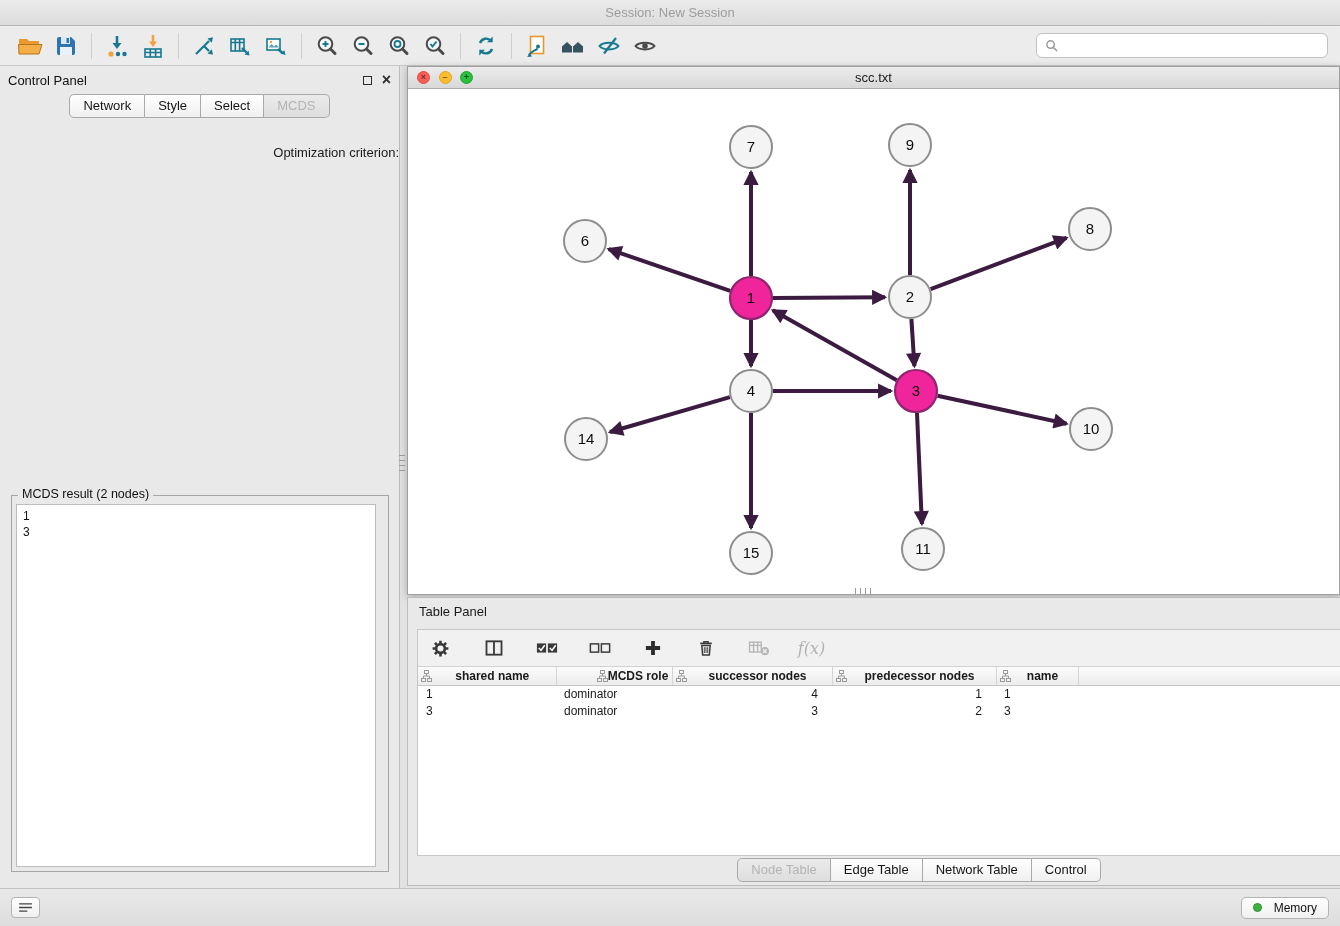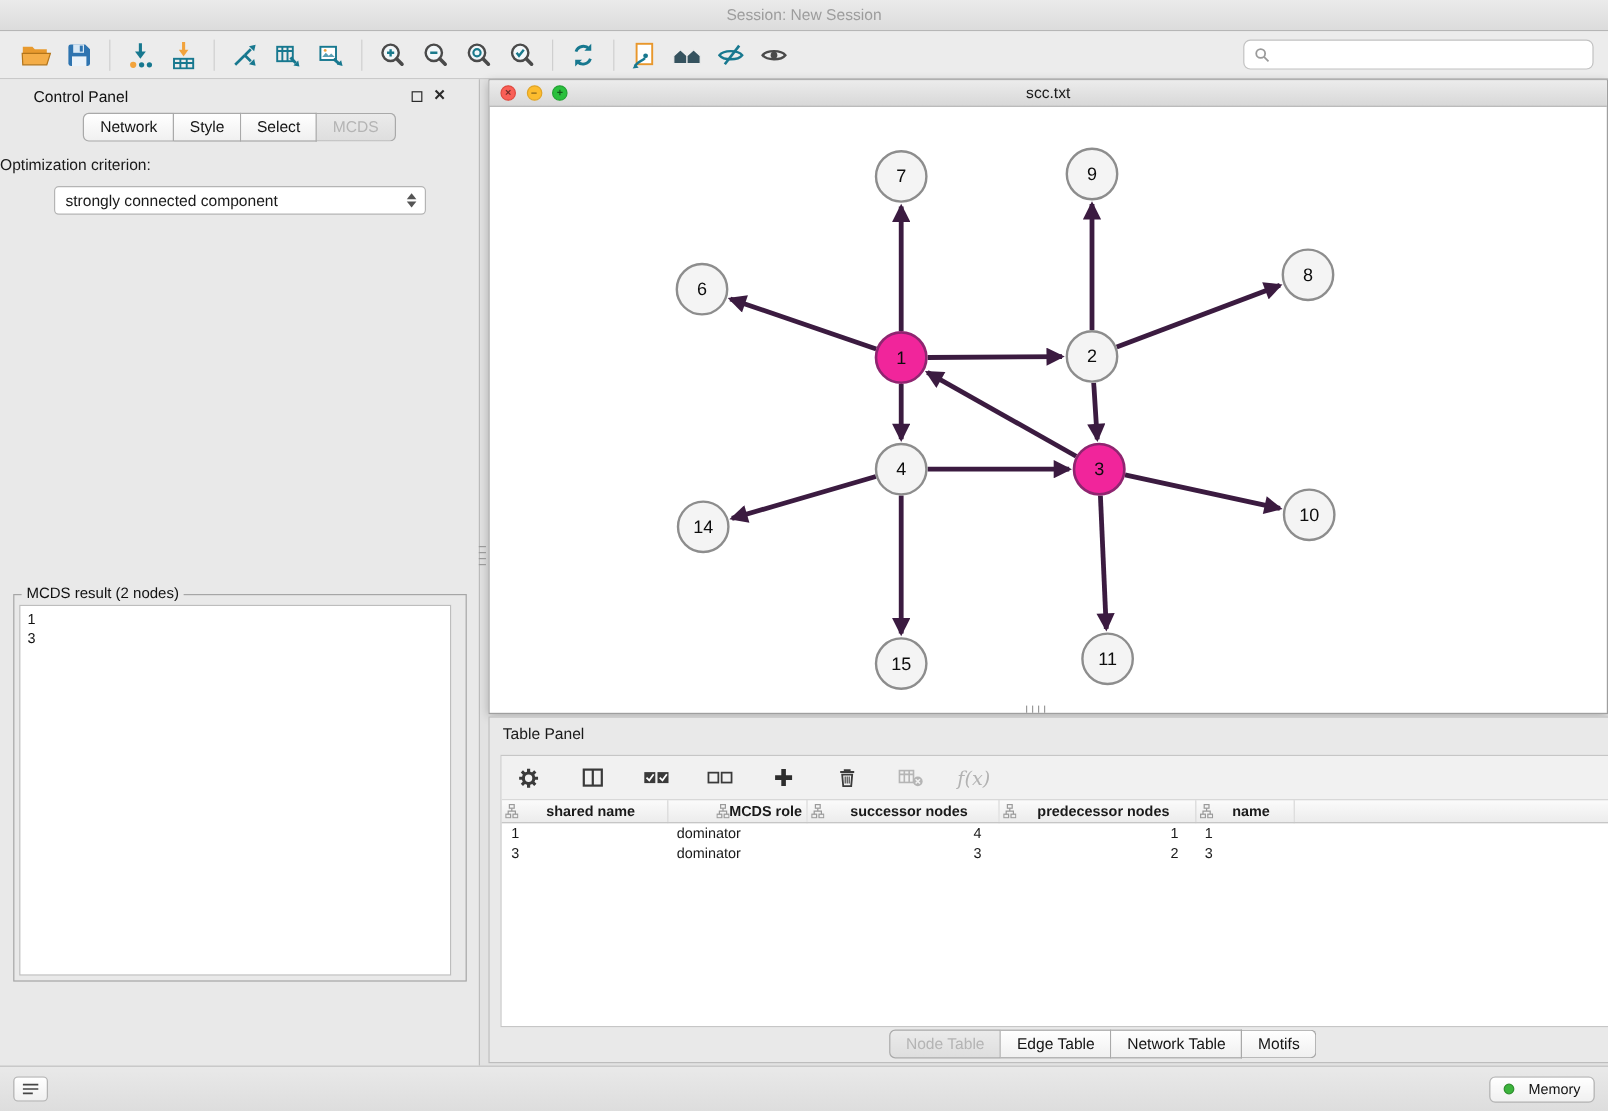--- a/index.html
+++ b/index.html
@@ -10,37 +10,37 @@
 
 .titlebar{position:absolute;left:0;top:0;width:100%;height:26px;background:linear-gradient(#ebebeb,#dcdcdc);border-bottom:1px solid #b6b6b6;display:flex;align-items:center;justify-content:center;font-size:13px;color:#9d9d9d}
 .main-toolbar{position:absolute;left:0;top:26px;width:100%;height:40px;background:#ececec;border-bottom:1px solid #c9c9c9;display:flex;align-items:center;padding:0 12px}
 .tool-btn{background:none;border:none;width:36px;height:32px;display:flex;align-items:center;justify-content:center}
 .tool-sep{width:1px;height:26px;background:#cfcfcf;margin:0 7px}
 .search-box{margin-left:auto;width:292px;height:25px;background:#fff;border:1px solid #c2c2c2;border-radius:6px;display:flex;align-items:center;padding:0 8px;gap:5px}
 .search-box input{border:none;outline:none;flex:1;font-size:12px;background:transparent;color:#333}
 
 
 .control-panel{position:absolute;left:0;top:66px;width:400px;height:822px;background:#e9e9e9;border-right:1px solid #bdbdbd}
-.panel-header{height:28px;display:flex;align-items:center;padding:0 28px;font-size:13px;color:#111}
+.panel-header{height:28px;display:flex;align-items:center;padding:0 8px;font-size:13px;color:#111}
 .win-btns{margin-left:auto;display:flex;align-items:center;gap:10px}
 .float-icon{width:9px;height:9px;border:1.5px solid #2b2b2b;display:inline-block}
 .close-icon{font-size:16px;font-weight:bold;color:#2b2b2b;line-height:1}
 .seg-tabs{display:flex;width:max-content;margin:0 auto}
 .seg-tab{border:1px solid #a9a9a9;border-left:none;background:linear-gradient(#ffffff,#f0f0f0);padding:3px 13px 4px;font-size:13px;color:#151515;white-space:nowrap}
 .seg-tab:first-child{border-left:1px solid #a9a9a9;border-radius:5px 0 0 5px}
 .seg-tab:last-child{border-radius:0 5px 5px 0}
 .seg-tab.active{background:linear-gradient(#ebebeb,#dedede);color:#b4b4b4}
-.opt-label{text-align:left;margin-top:12px;font-size:13px}
+.opt-label{text-align:right;margin-top:27px;font-size:13px}
 .dropdown{margin:10px auto 0;width:310px;height:24px;background:#fff;border:1px solid #b4b4b4;border-radius:4px;display:flex;align-items:center;padding:0 4px 0 9px;font-size:13px}
 .stepper{margin-left:auto;width:14px;display:flex;flex-direction:column;align-items:center;gap:2px}
 .tri-up{width:0;height:0;border-left:4px solid transparent;border-right:4px solid transparent;border-bottom:5px solid #555}
 .tri-down{width:0;height:0;border-left:4px solid transparent;border-right:4px solid transparent;border-top:5px solid #555}
 .btn-row{display:flex;justify-content:center;gap:14px;margin-top:12px}
 .mac-btn{height:23px;padding:0 15px;border:1px solid #b0b0b0;border-radius:5px;background:linear-gradient(#ffffff,#f2f2f2);font-size:13px;color:#111}
-.mcds-fieldset{position:absolute;left:11px;top:429px;width:378px;height:323px;border:1px solid #a6a6a6}
+.mcds-fieldset{position:absolute;left:11px;top:429px;width:378px;height:377px;border:1px solid #a6a6a6}
 .mcds-legend{position:absolute;top:-9px;left:6px;background:#e9e9e9;padding:0 4px;font-size:12.5px;color:#111}
 .mcds-box{position:absolute;left:4px;right:12px;top:8px;bottom:4px;background:#fff;border:1px solid #bdbdbd;font-size:12px;line-height:16px;padding:3px 6px;color:#111}
 
 
 .network-window{position:absolute;left:407px;top:66px;width:933px;height:529px;background:#fff;border:1px solid #9f9f9f;box-shadow:0 2px 8px rgba(0,0,0,.25)}
 .nw-titlebar{height:22px;background:linear-gradient(#ececec,#d8d8d8);border-bottom:1px solid #ababab;display:flex;align-items:center;justify-content:center;font-size:13px;color:#1a1a1a;position:relative}
 .traffic{position:absolute;left:9px;top:4px;display:flex;gap:8.5px}
 .light{width:13px;height:13px;border-radius:50%;display:flex;align-items:center;justify-content:center;font-size:9px;color:rgba(0,0,0,.55);font-weight:bold;line-height:1}
 .light.red{background:#f95f57;border:1px solid #e0493f}
 .light.yellow{background:#fdbc2e;border:1px solid #e0a426}
@@ -232,27 +232,20 @@
       <span class="close-icon">×</span>
     </span>
   </div>
   <div class="seg-tabs" id="cp-tabs">
       <div class="seg-tab">Network</div>
       <div class="seg-tab">Style</div>
       <div class="seg-tab">Select</div>
       <div class="seg-tab active">MCDS</div>
     </div>
   <div class="opt-label">Optimization criterion:</div>
-  <div class="dropdown">
-    <span>strongly connected component</span>
-    <span class="stepper">
-        <span class="tri-up"></span>
-        <span class="tri-down"></span>
-      </span>
-  </div>
   <div class="mcds-fieldset">
     <span class="mcds-legend">MCDS result (2 nodes)</span>
     <div class="mcds-box" id="mcds-lines">
         <div>1</div>
         <div>3</div>
       </div>
   </div>
 </div>
 
 <div class="network-window">
@@ -499,21 +492,21 @@
             <td>3</td>
             <td></td>
           </tr>
         </tbody>
     </table>
   </div>
   <div class="seg-tabs tp-tabs" id="tp-tabs">
       <div class="seg-tab active">Node Table</div>
       <div class="seg-tab">Edge Table</div>
       <div class="seg-tab">Network Table</div>
-      <div class="seg-tab">Motifs</div>
+      <div class="seg-tab">Control</div>
     </div>
 </div>
 
 <div class="statusbar">
   <button class="console-btn">
     <svg width="15" height="11" viewBox="0 0 16 12">
         <path d="M1 2h14M1 6h14M1 10h9" stroke="#444" stroke-width="1.5"></path>
       </svg>
   </button>
   <button class="memory-btn">

